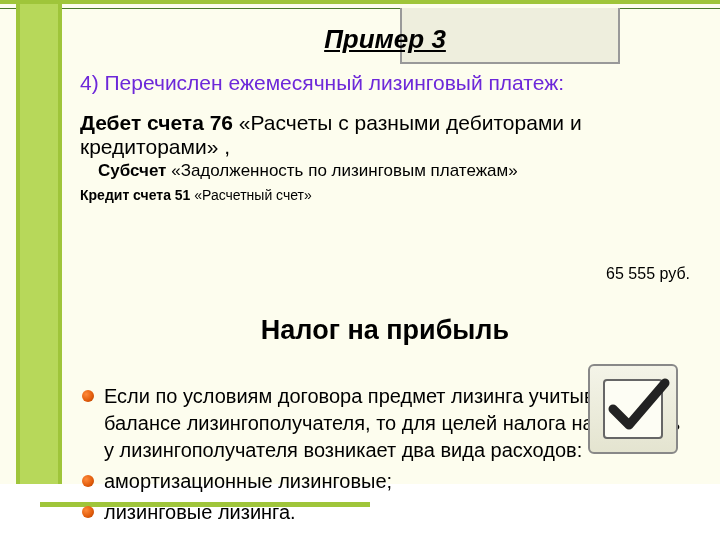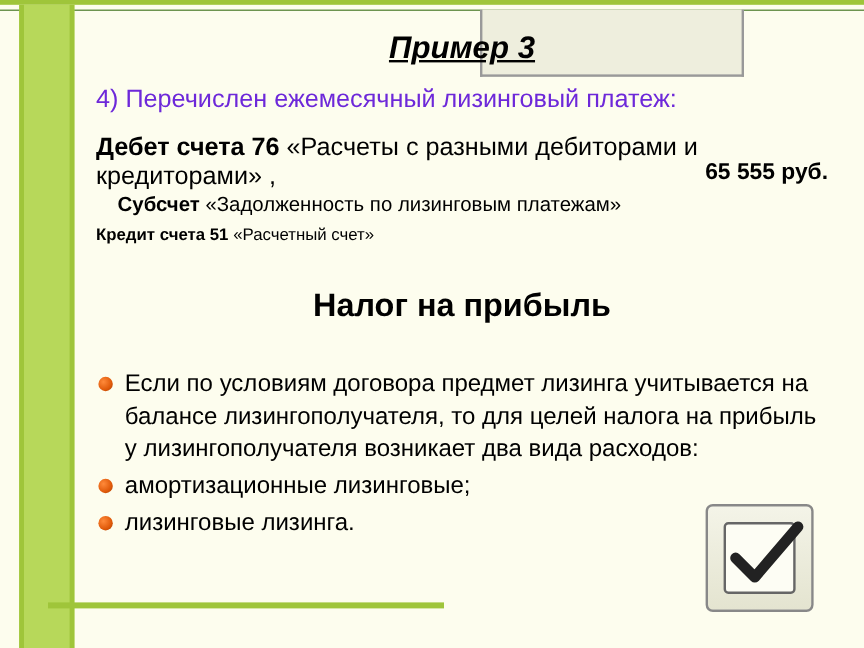--- a/index.html
+++ b/index.html
@@ -1,18 +1,18 @@
 <!DOCTYPE html>
 <html><head>
 <meta charset="utf-8">
 <style>
   * { margin: 0; padding: 0; box-sizing: border-box; }
   html, body { width: 720px; height: 540px; overflow: hidden; font-family: Arial, sans-serif; }
   .slide {
-    width: 720px; height: 540px;
+    width: 720px; height: 484px;
     background: #fdfdee;
     position: relative;
     border-top: 4px solid #9fc53a;
   }
   .top-line {
     position: absolute; top: 4px; left: 0; right: 0; height: 1px; background: #4a7a2a;
   }
   .left-bar {
     position: absolute; left: 16px; top: 0; width: 46px; height: 100%;
     background: #b7d85a;
@@ -37,49 +37,50 @@
     margin-bottom: 16px;
     color: #000;
   }
   .subtitle {
     font-size: 21px;
     color: #6d28d9;
     margin-bottom: 16px;
   }
   .entry-block {
     display: flex;
-    align-items: flex-start;
+    align-items: flex-end;
+    gap: 20px;
     margin-bottom: 10px;
+    flex-direction: column;
   }
   .entry-left { flex: 1; }
   .entry-right {
-    font-size: 19px;
+    font-size: 16px;
     white-space: nowrap;
     padding-top: 22px;
-    font-weight: bold;
   }
   .debit {
     font-size: 21px;
     margin-bottom: 2px;
   }
   .debit b { font-weight: bold; }
   .subaccount {
     font-size: 17px;
     margin-left: 18px;
     margin-bottom: 6px;
   }
   .credit {
     font-size: 14px;
     margin-bottom: 20px;
   }
   .section-title {
     text-align: center;
     font-size: 27px;
     font-weight: bold;
-    margin: 16px 0 18px 0;
+    margin: 32px 0 18px 0;
     color: #000;
   }
   .bullets {
     list-style: none;
     padding-left: 0;
     margin-top: 37px;
   }
   .bullets li {
     position: relative;
     padding-left: 24px;

